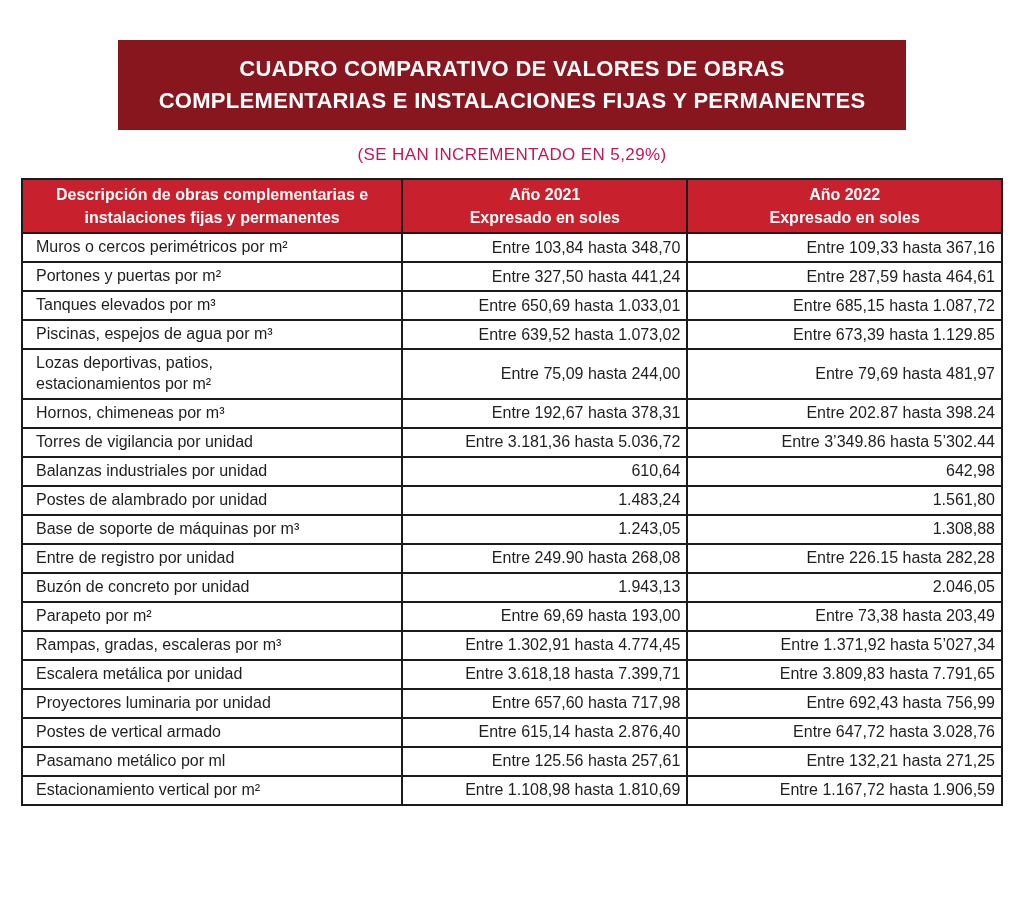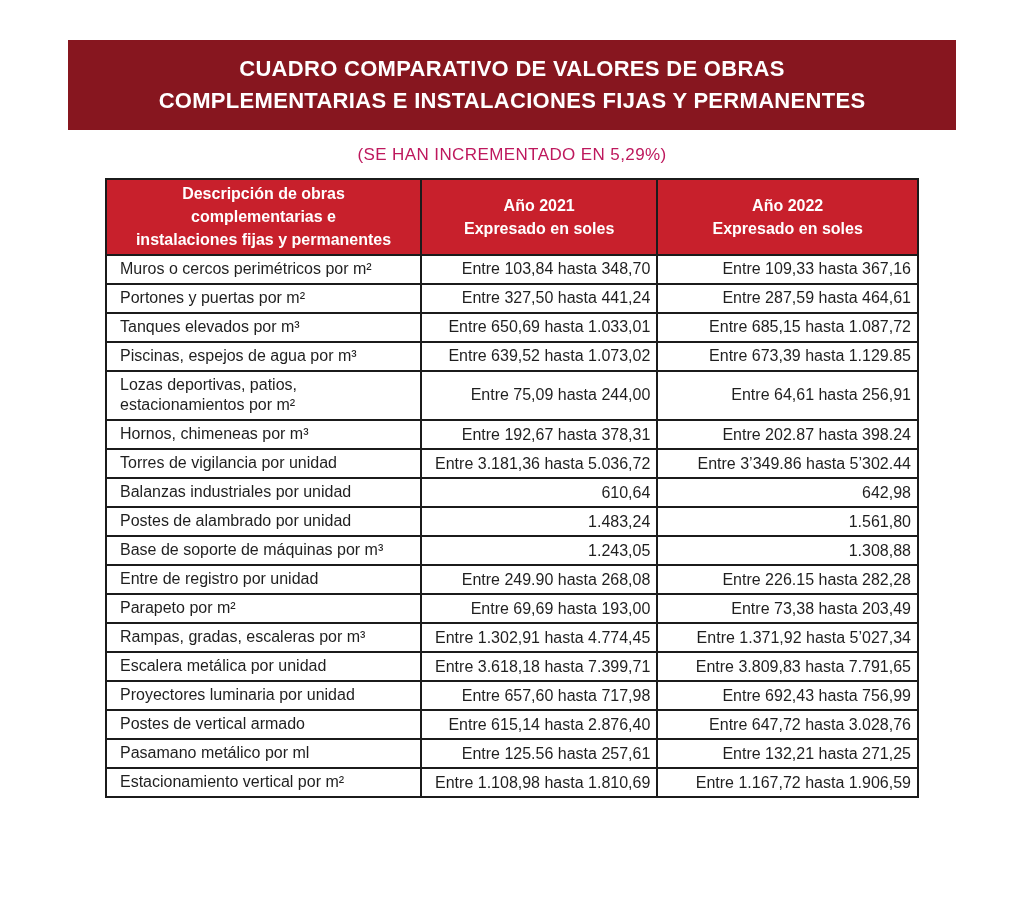--- a/index.html
+++ b/index.html
@@ -14,21 +14,21 @@
     padding: 0;
     background: #ffffff;
   }
   body {
     width: 1024px;
     height: 904px;
     font-family: "Liberation Sans", "DejaVu Sans", sans-serif;
     overflow: hidden;
   }
   .banner {
-    width: 888px;
+    width: 788px;
     height: 90px;
     margin: 40px auto 0 auto;
     background: var(--banner-bg);
     color: #ffffff;
     text-align: center;
     padding-top: 13px;
   }
   .banner .title-line {
     display: block;
     font-size: 22px;
@@ -38,21 +38,21 @@
   }
   .subtitle {
     text-align: center;
     margin: 15px 0 13px 0;
     font-size: 17px;
     font-weight: normal;
     color: #be185d;
     letter-spacing: 0.4px;
   }
   table.comparison {
-    width: 814px;
+    width: 982px;
     margin: 6px auto;
     border-collapse: collapse;
     table-layout: fixed;
   }
   table.comparison th,
   table.comparison td {
     border: 2px solid var(--border-color);
   }
   col.c-desc  { width: 38.8%; }
   col.c-2021  { width: 29.1%; }
@@ -129,21 +129,21 @@
       </tr>
       <tr>
         <td class="desc">Piscinas, espejos de agua por m³</td>
         <td class="val">Entre 639,52 hasta 1.073,02</td>
         <td class="val">Entre 673,39 hasta 1.129.85</td>
       </tr>
       <tr>
         <td class="desc">Lozas deportivas, patios,
 estacionamientos por m²</td>
         <td class="val">Entre 75,09 hasta 244,00</td>
-        <td class="val">Entre 64,61 hasta 256,91</td>
+        <td class="val">Entre 79,69 hasta 481,97</td>
       </tr>
       <tr>
         <td class="desc">Hornos, chimeneas por m³</td>
         <td class="val">Entre 192,67 hasta 378,31</td>
         <td class="val">Entre 202.87 hasta 398.24</td>
       </tr>
       <tr>
         <td class="desc">Torres de vigilancia por unidad</td>
         <td class="val">Entre 3.181,36 hasta 5.036,72</td>
         <td class="val">Entre 3’349.86 hasta 5’302.44</td>
@@ -162,20 +162,25 @@
         <td class="desc">Base de soporte de máquinas por m³</td>
         <td class="val">1.243,05</td>
         <td class="val">1.308,88</td>
       </tr>
       <tr>
         <td class="desc">Entre de registro por unidad</td>
         <td class="val">Entre 249.90 hasta 268,08</td>
         <td class="val">Entre 226.15 hasta 282,28</td>
       </tr>
       <tr>
+        <td class="desc">Buzón de concreto por unidad</td>
+        <td class="val">1.943,13</td>
+        <td class="val">2.046,05</td>
+      </tr>
+      <tr>
         <td class="desc">Parapeto por m²</td>
         <td class="val">Entre 69,69 hasta 193,00</td>
         <td class="val">Entre 73,38 hasta 203,49</td>
       </tr>
       <tr>
         <td class="desc">Rampas, gradas, escaleras por m³</td>
         <td class="val">Entre 1.302,91 hasta 4.774,45</td>
         <td class="val">Entre 1.371,92 hasta 5’027,34</td>
       </tr>
       <tr>

